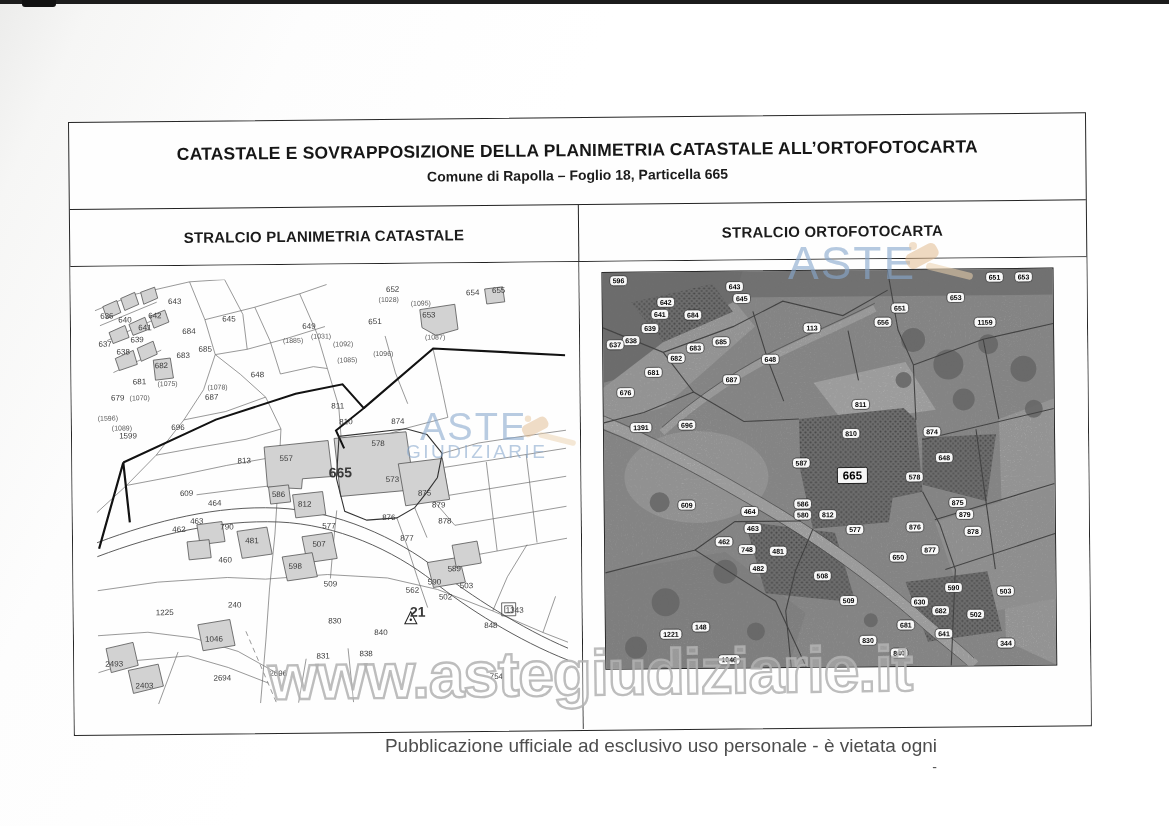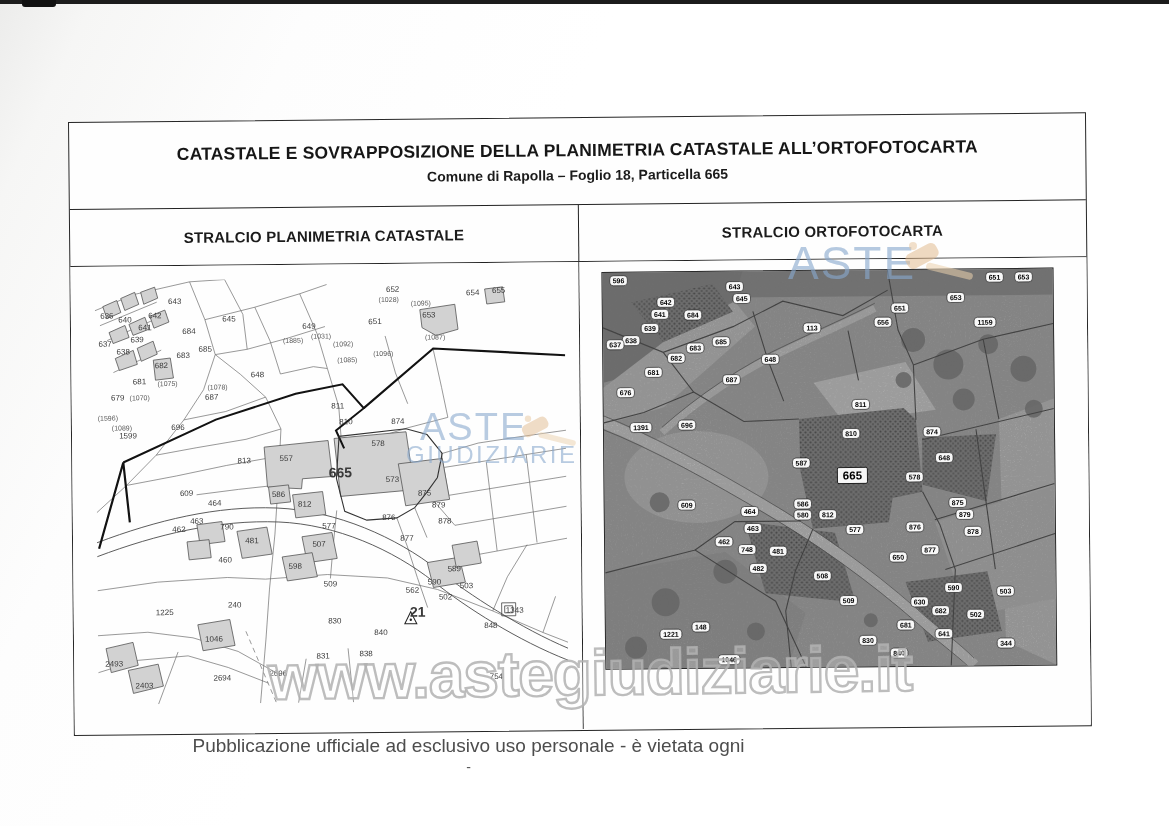--- a/index.html
+++ b/index.html
@@ -31,32 +31,32 @@
   .map-cell{flex:1;position:relative;background:#fefefe;}
   .map-cell.left{border-right:1.5px solid #222;}
 
   .cadastral-svg{position:absolute;left:24px;top:14px;}
   .ortho-svg{position:absolute;left:22px;top:10px;border:1px solid #2a2a2a;background:#a8a8a8;}
 
   
   .wm{position:absolute;pointer-events:none;user-select:none;}
   .wm-aste-1{left:788px;top:236px;font-size:46px;font-weight:400;letter-spacing:2px;color:rgba(136,168,205,.62);}
   .wm-aste-2{left:420px;top:406px;font-size:38px;font-weight:400;letter-spacing:2px;color:rgba(136,168,205,.60);}
-  .wm-giud-2{left:406px;top:441px;font-size:24px;font-weight:400;letter-spacing:2.5px;color:rgba(136,168,205,.60);}
+  .wm-giud-2{left:406px;top:441px;font-size:19px;font-weight:400;letter-spacing:2.5px;color:rgba(136,168,205,.60);}
   .wm-url{
     left:210px;top:636px;width:760px;text-align:center;
     font-size:64px;font-weight:bold;letter-spacing:-1px;
     color:rgba(255,255,255,.22);
     -webkit-text-stroke:2.4px rgba(178,178,178,.85);
     transform:rotate(-0.8deg);
   }
   .gavel{position:absolute;}
 
   
-  .footer{position:absolute;left:0;top:732px;width:937px;text-align:center;color:#4d4d4d;}
+  .footer{position:absolute;left:0;top:732px;width:937px;text-align:right;color:#4d4d4d;}
   .footer div{line-height:27px;font-size:19px;}
   .footer .dash{font-size:14px;line-height:16px;color:#5a5a5a;}
 </style>
 </head>
 <body>
 
 <div class="scan-top-strip"></div>
 <div class="scan-top-blob"></div>
 
 <div class="sheet">

